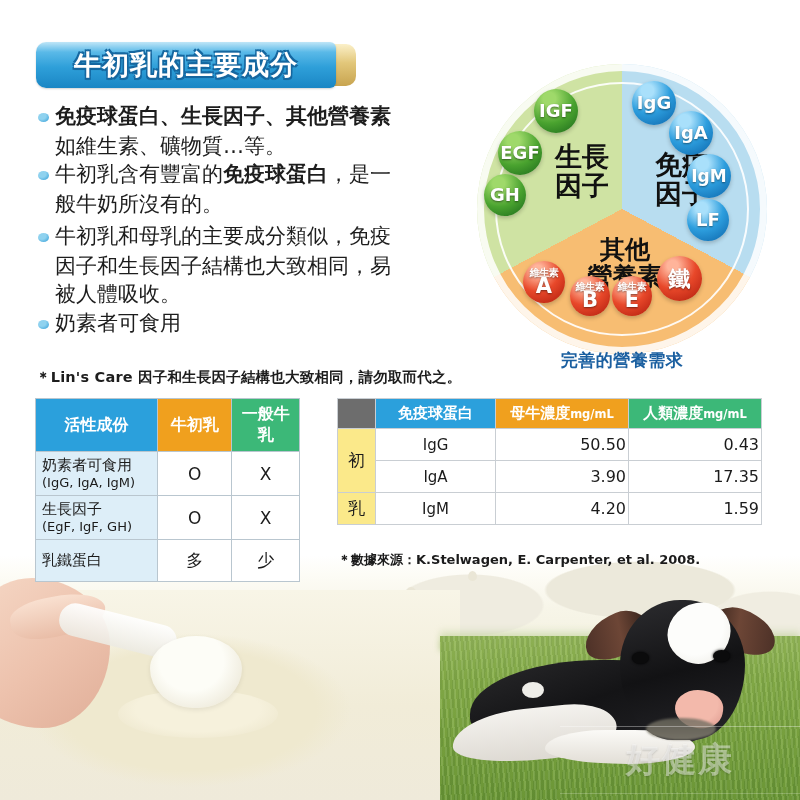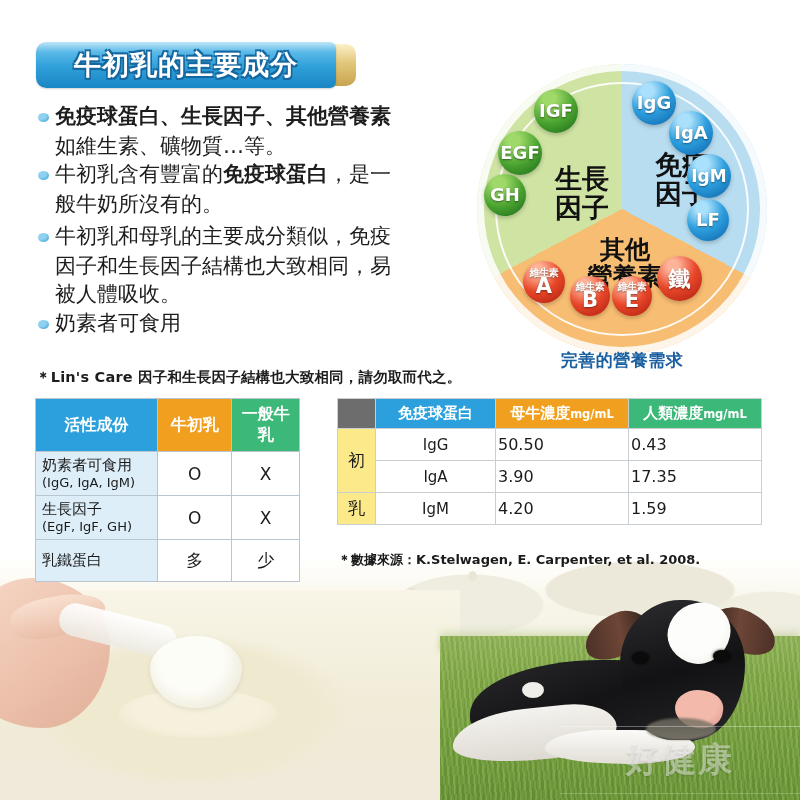--- a/index.html
+++ b/index.html
@@ -192,21 +192,21 @@
   }
   .pie-ring{
     position:absolute;left:0;top:0;width:290px;height:290px;border-radius:50%;
     box-shadow:inset 0 0 0 7px rgba(255,255,255,.85);
   }
   .pie-inner-line{
     position:absolute;left:18px;top:18px;width:254px;height:254px;border-radius:50%;
     border:2px solid rgba(255,255,255,.9);
   }
   .seg-label{position:absolute;text-align:center;font-weight:bold;color:#111;line-height:1.08;}
-  .seg-growth{left:50px;top:100px;width:110px;font-size:27px;}
+  .seg-growth{left:50px;top:78px;width:110px;font-size:27px;}
   .seg-immune{left:150px;top:86px;width:110px;font-size:27px;}
   .seg-other{left:83px;top:172px;width:130px;font-size:25px;}
 
   .bub{
     position:absolute;border-radius:50%;display:flex;align-items:center;justify-content:center;
     color:#fff;font-weight:bold;text-align:center;line-height:1;
     text-shadow:0 1px 2px rgba(0,0,0,.45);
     box-shadow:0 2px 4px rgba(0,0,0,.22);
   }
   .bub.green{background:radial-gradient(circle at 35% 22%, #9fd96a 0 14%, #4aa32f 55%, #19661a 100%);}
@@ -233,21 +233,21 @@
   .tbl-left td.mark{background:#ffffff;text-align:center;font-size:17px;color:#1b1b1b;}
 
   .tbl-right{position:absolute;left:337px;top:398px;width:425px;font-size:14px;}
   .tbl-right th,.tbl-right td{border:1px solid #c9ced3;}
   .tbl-right thead th{color:#fff;font-weight:bold;padding:5px 4px;text-align:center;font-size:15px;}
   .th-gray{background:#6d6d6d;border:1px solid #6d6d6d;}
   .unit{font-size:11.5px;font-weight:bold;}
   .tbl-right td.yellowcell{
     background:#fbe98a;text-align:center;font-size:17px;color:#1b1b1b;width:38px;font-weight:normal;
   }
-  .tbl-right td.val{background:#fff;text-align:left;font-size:16px;color:#1b1b1b;padding:6px 2px;}
+  .tbl-right td.val{background:#fff;text-align:right;font-size:16px;color:#1b1b1b;padding:6px 2px;}
   .tbl-right td.ig{background:#fff;text-align:center;font-size:15px;color:#1b1b1b;padding:6px 2px;}
   .src-note{
     position:absolute;left:338px;top:551px;width:420px;font-size:13px;font-weight:bold;color:#1b1b1b;
   }
 
   
   .watermark{
     position:absolute;left:560px;top:726px;width:240px;height:68px;
     display:flex;align-items:center;justify-content:center;
     font-size:34px;font-weight:bold;color:rgba(255,255,255,.45);

